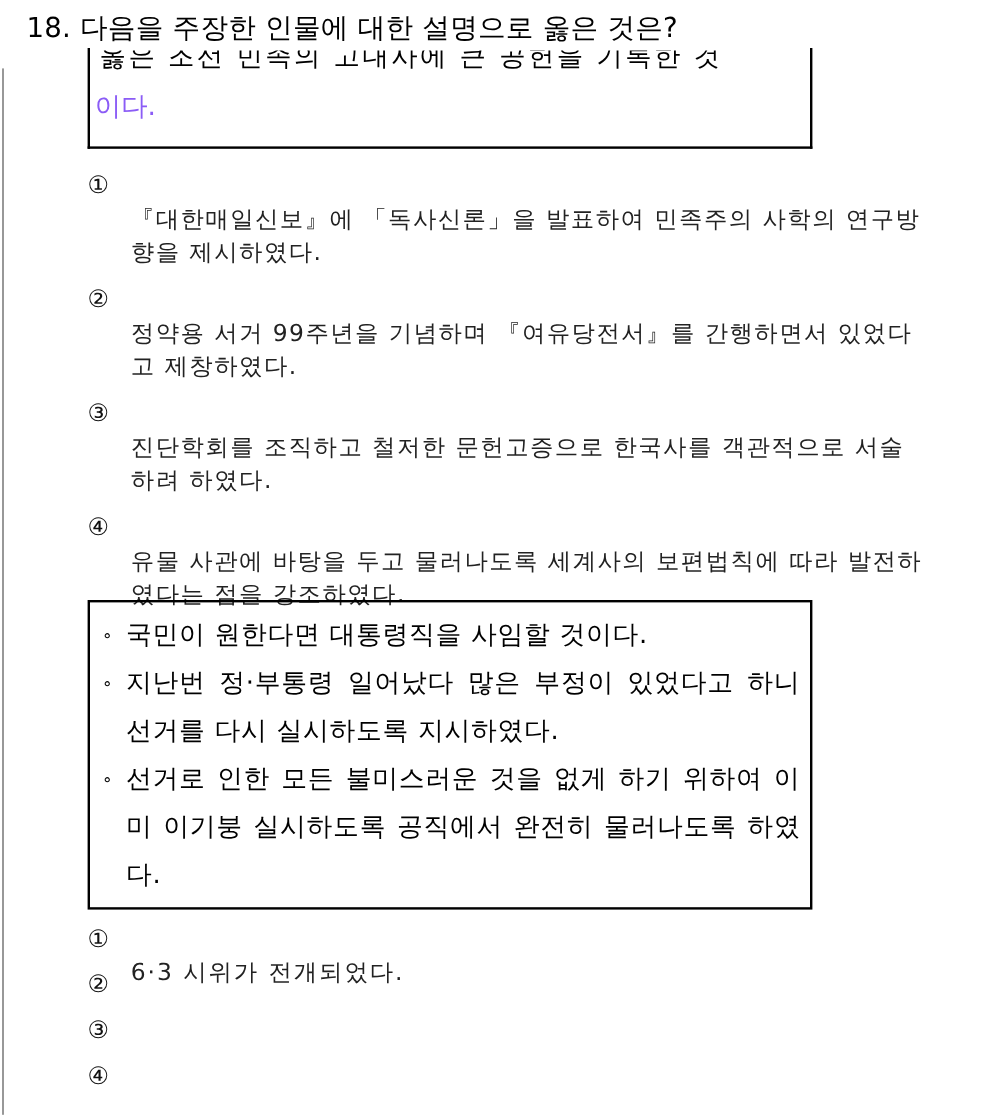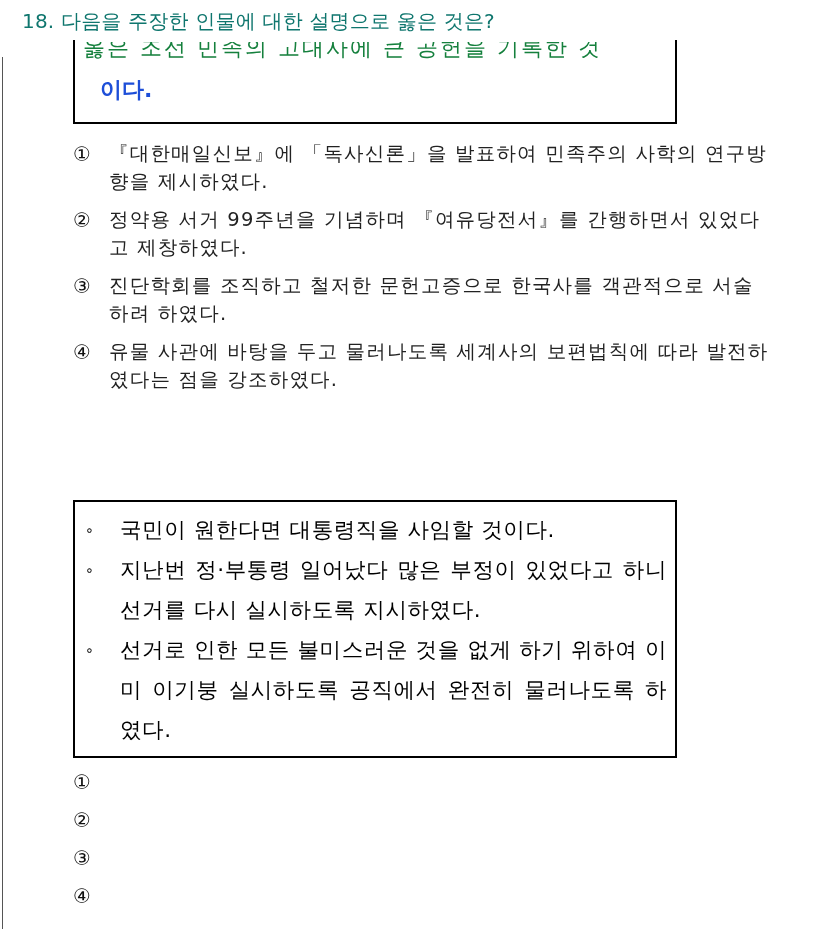--- a/index.html
+++ b/index.html
@@ -20,57 +20,56 @@
       left: 2px;
       top: 57px;
       width: 1px;
       height: 872px;
       background: #555555;
     }
     .question-title {
       position: absolute;
       left: 22px;
       top: 8px;
-      font-size: 20px;
+      font-size: 23px;
       letter-spacing: 0.2px;
       white-space: nowrap;
-      color: #0f766e;
+      color: #000000;
     }
     
     .source-box-top {
       position: absolute;
       left: 73px;
       top: 40px;
       width: 600px;
       height: 82px;
       border-left: 2px solid #000;
       border-right: 2px solid #000;
       border-bottom: 2px solid #000;
       overflow: hidden;
     }
     .source-box-top .cut-line {
       position: absolute;
       left: 8px;
       top: -6px;
       font-size: 22px;
       line-height: 28px;
       white-space: nowrap;
-      color: #15803d;
+      color: #000000;
       letter-spacing: 2px;
       clip-path: inset(8px 0 0 0);
     }
     .source-box-top .end-line {
       position: absolute;
-      left: 25px;
+      left: 4px;
       top: 36px;
       font-size: 22px;
       line-height: 28px;
       white-space: nowrap;
-      color: #1d4ed8;
-      font-weight: bold;
+      color: #8b5cf6;
     }
     
     .options {
       position: absolute;
       left: 73px;
       width: 700px;
       margin: 0;
       padding: 0;
       list-style: none;
     }
@@ -84,20 +83,21 @@
       letter-spacing: 1.2px;
     }
     .option .num {
       width: 36px;
       flex: 0 0 36px;
       font-size: 20px;
     }
     .option .text {
       flex: 1;
       color: #222;
+      margin-top: 29px;
     }
     .options-2 { top: 768px; }
     .options-2 .option {
       display: flex;
       align-items: flex-start;
       height: 38px;
       font-size: 19.5px;
       line-height: 28px;
       letter-spacing: 1.6px;
     }
@@ -129,21 +129,20 @@
       flex: 0 0 20px;
       width: 20px;
       font-size: 14px;
       font-weight: normal;
     }
     .source-box-bottom .stmt {
       flex: 1;
       font-weight: normal;
       padding-right: 8px;
       text-align: justify;
-      margin-left: 15px;
     }
   </style>
 </head>
 <body>
 
 <div class="left-rule"></div>
 
 <div class="question-title">18. 다음을 주장한 인물에 대한 설명으로 옳은 것은?</div>
 
 <div class="source-box-top">
@@ -183,20 +182,21 @@
     <li>
       <span class="bullet">∘</span>
       <span class="stmt">선거로 인한 모든 불미스러운 것을 없게 하기 위하여 이미 이기붕 실시하도록 공직에서 완전히 물러나도록 하였다.</span>
     </li>
   </ul>
 </div>
 
 <ul class="options options-2">
   <li class="option">
     <span class="num">①</span>
+    <span class="text">6·3 시위가 전개되었다.</span>
   </li>
   <li class="option">
     <span class="num">②</span>
   </li>
   <li class="option">
     <span class="num">③</span>
   </li>
   <li class="option">
     <span class="num">④</span>
   </li>

